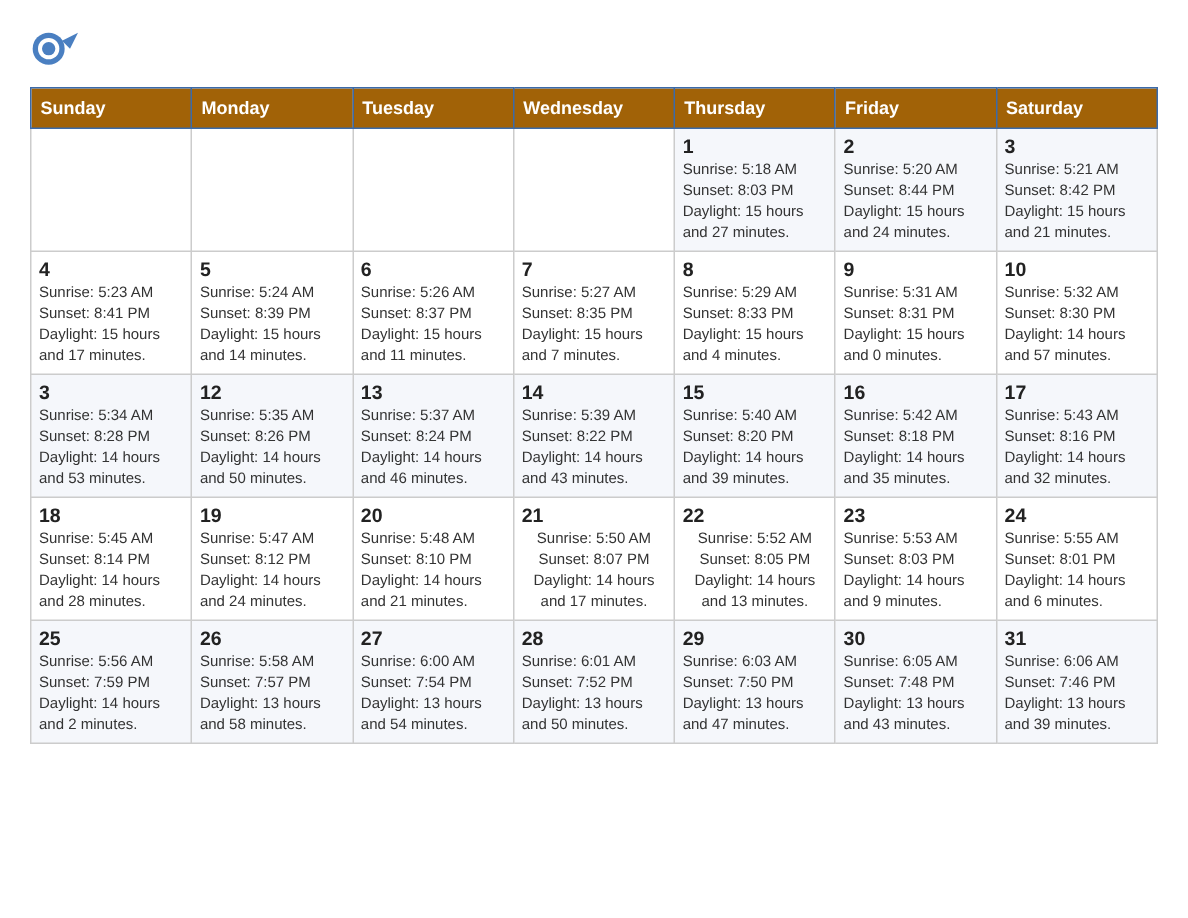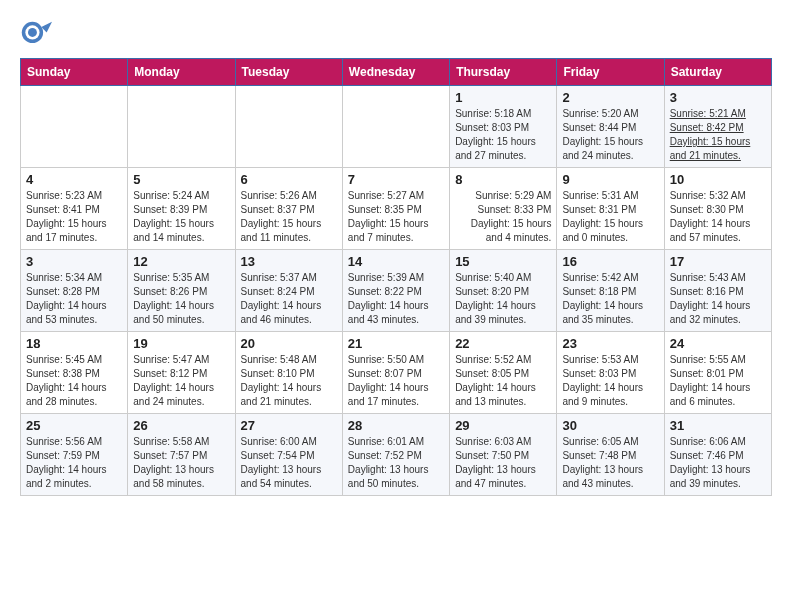--- a/index.html
+++ b/index.html
@@ -58,21 +58,21 @@
       font-size: 16px;
       color: #555;
       margin-top: 2px;
     }
     table {
       width: 100%;
       border-collapse: collapse;
       font-size: 10.5px;
     }
     thead tr th {
-      background-color: #be185d;
+      background-color: #a16207;
       color: #fff;
       text-align: left;
       padding: 6px 6px;
       font-size: 12px;
       font-weight: bold;
       border: 1px solid #3a6aaa;
     }
     tbody tr td {
       border: 1px solid #ccc;
       vertical-align: top;
@@ -152,21 +152,21 @@
           </td>
           <td>
             <span class="day-num">2</span>
             <div class="day-info" style="white-space: pre-line;">Sunrise: 5:20 AM
 Sunset: 8:44 PM
 Daylight: 15 hours
 and 24 minutes.</div>
           </td>
           <td>
             <span class="day-num">3</span>
-            <div class="day-info" style="white-space: pre-line; text-decoration: underline;">Sunrise: 5:21 AM
+            <div class="day-info" style="white-space: pre-line;">Sunrise: 5:21 AM
 Sunset: 8:42 PM
 Daylight: 15 hours
 and 21 minutes.</div>
           </td>
         </tr>
         <tr>
           <td>
             <span class="day-num">4</span>
             <div class="day-info" style="white-space: pre-line;">Sunrise: 5:23 AM
 Sunset: 8:41 PM
@@ -189,21 +189,21 @@
           </td>
           <td>
             <span class="day-num">7</span>
             <div class="day-info" style="white-space: pre-line;">Sunrise: 5:27 AM
 Sunset: 8:35 PM
 Daylight: 15 hours
 and 7 minutes.</div>
           </td>
           <td>
             <span class="day-num">8</span>
-            <div class="day-info" style="white-space: pre-line; text-align: right;">Sunrise: 5:29 AM
+            <div class="day-info" style="white-space: pre-line;">Sunrise: 5:29 AM
 Sunset: 8:33 PM
 Daylight: 15 hours
 and 4 minutes.</div>
           </td>
           <td>
             <span class="day-num">9</span>
             <div class="day-info" style="white-space: pre-line;">Sunrise: 5:31 AM
 Sunset: 8:31 PM
 Daylight: 15 hours
 and 0 minutes.</div>
@@ -264,48 +264,48 @@
             <div class="day-info" style="white-space: pre-line;">Sunrise: 5:43 AM
 Sunset: 8:16 PM
 Daylight: 14 hours
 and 32 minutes.</div>
           </td>
         </tr>
         <tr>
           <td>
             <span class="day-num">18</span>
             <div class="day-info" style="white-space: pre-line;">Sunrise: 5:45 AM
-Sunset: 8:38 PM
+Sunset: 8:14 PM
 Daylight: 14 hours
 and 28 minutes.</div>
           </td>
           <td>
             <span class="day-num">19</span>
             <div class="day-info" style="white-space: pre-line;">Sunrise: 5:47 AM
 Sunset: 8:12 PM
 Daylight: 14 hours
 and 24 minutes.</div>
           </td>
           <td>
             <span class="day-num">20</span>
             <div class="day-info" style="white-space: pre-line;">Sunrise: 5:48 AM
 Sunset: 8:10 PM
 Daylight: 14 hours
 and 21 minutes.</div>
           </td>
           <td>
             <span class="day-num">21</span>
-            <div class="day-info" style="white-space: pre-line;">Sunrise: 5:50 AM
+            <div class="day-info" style="white-space: pre-line; text-align: center;">Sunrise: 5:50 AM
 Sunset: 8:07 PM
 Daylight: 14 hours
 and 17 minutes.</div>
           </td>
           <td>
             <span class="day-num">22</span>
-            <div class="day-info" style="white-space: pre-line;">Sunrise: 5:52 AM
+            <div class="day-info" style="white-space: pre-line; text-align: center;">Sunrise: 5:52 AM
 Sunset: 8:05 PM
 Daylight: 14 hours
 and 13 minutes.</div>
           </td>
           <td>
             <span class="day-num">23</span>
             <div class="day-info" style="white-space: pre-line;">Sunrise: 5:53 AM
 Sunset: 8:03 PM
 Daylight: 14 hours
 and 9 minutes.</div>

